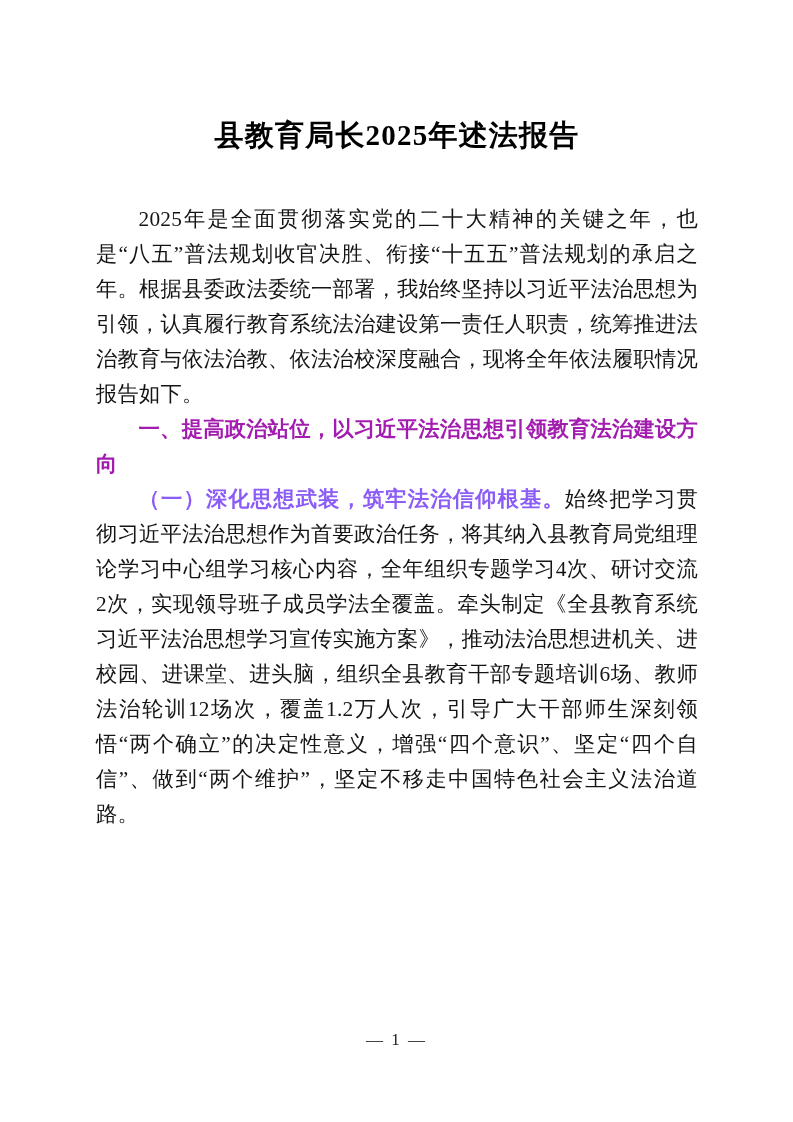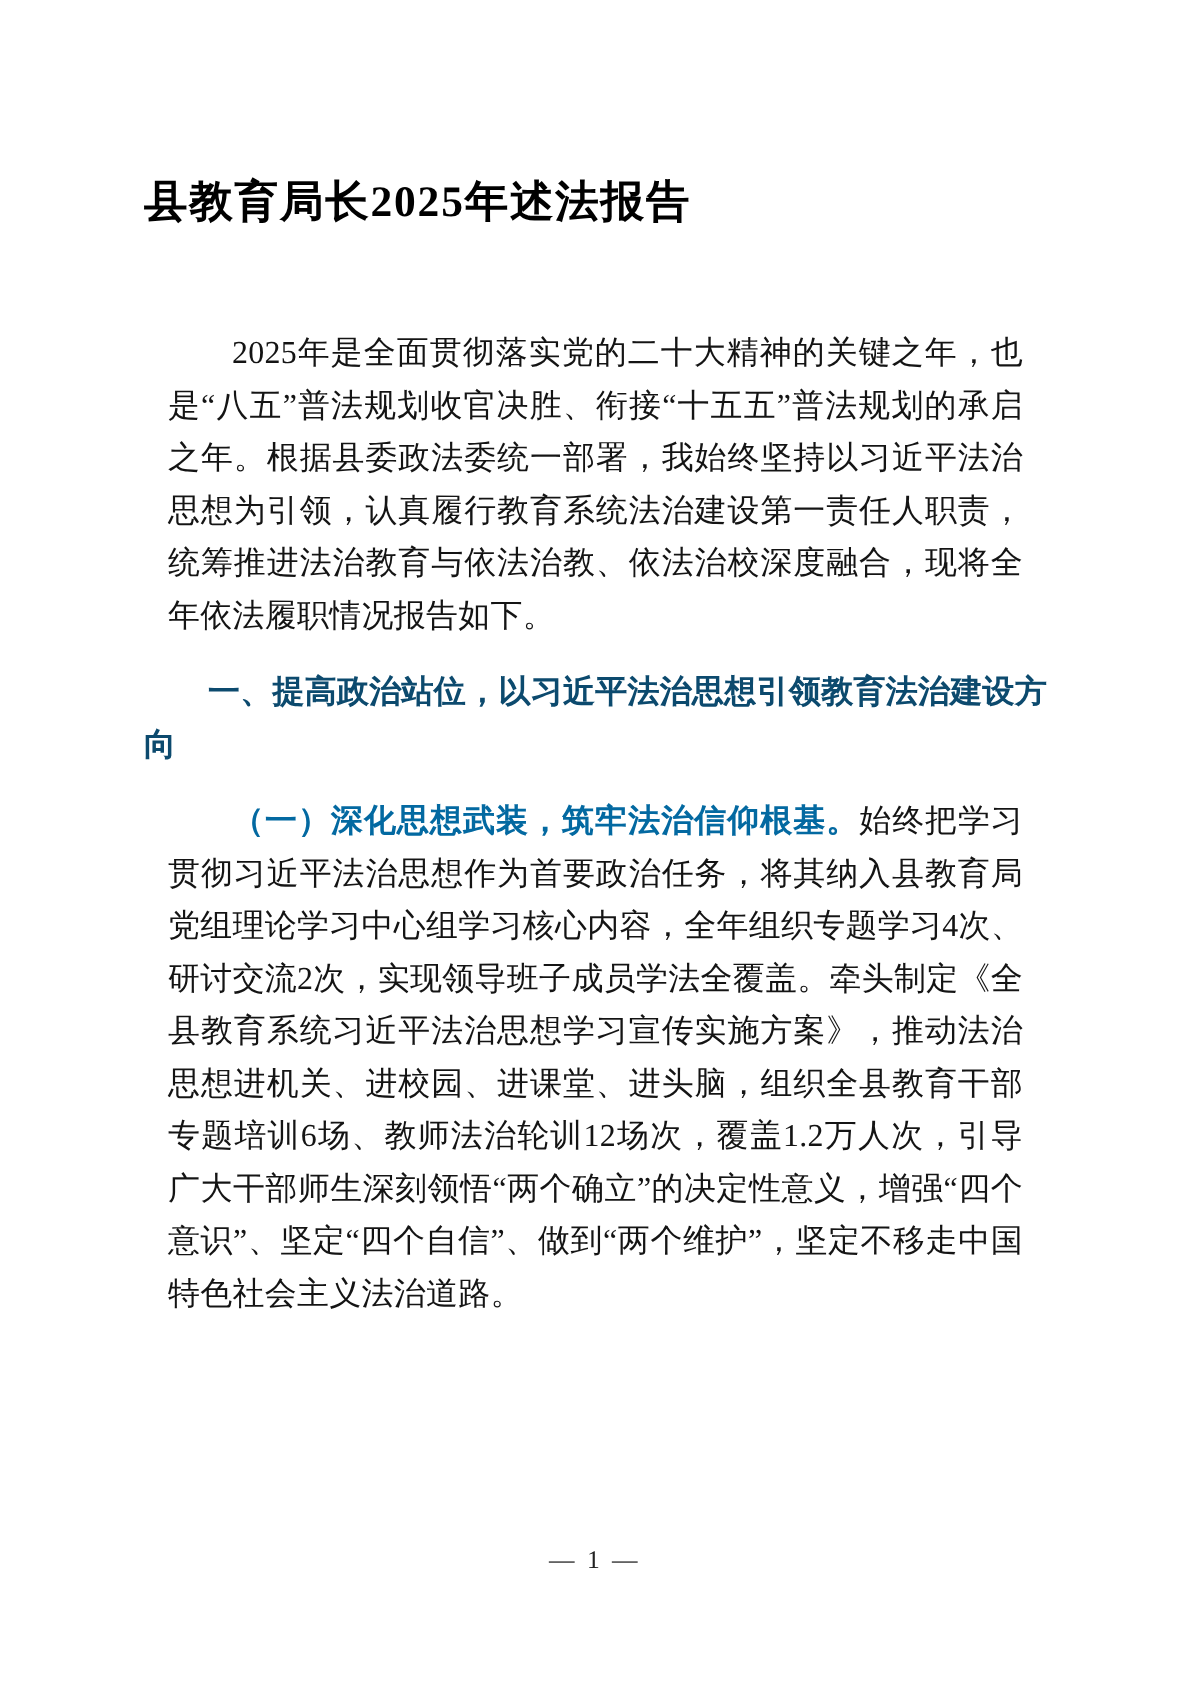--- a/index.html
+++ b/index.html
@@ -23,62 +23,62 @@
     top: 96px;
     width: 602px;
   }
 
   
   .doc-title {
     font-family: "Liberation Serif", "DejaVu Serif", serif;
     font-weight: bold;
     font-size: 29px;
     line-height: 46px;
-    text-align: left;
+    text-align: center;
     color: #000000;
     letter-spacing: 1.2px;
     margin: 0;
     padding-top: 16px;
   }
 
   
   .title-gap { height: 44px; }
 
   
   .para {
     font-family: "Liberation Serif", "DejaVu Serif", serif;
     font-size: 21.3px;
     line-height: 35px;
     color: #141414;
     text-align: justify;
     text-justify: inter-ideograph;
     text-indent: 2em;
-    margin: 16px;
+    margin: 0;
     letter-spacing: 0.2px;
   }
 
   
   .h1-sec {
     font-family: "Liberation Sans", "DejaVu Sans", sans-serif;
     font-weight: bold;
     font-size: 21.3px;
     line-height: 35px;
-    color: #0c4a6e;
+    color: #a21caf;
     text-align: justify;
     text-justify: inter-ideograph;
     text-indent: 2em;
     margin: 0;
     letter-spacing: 0.1px;
   }
 
   
   .h2-run {
     font-family: "Liberation Serif", "DejaVu Serif", serif;
     font-weight: bold;
-    color: #0369a1;
+    color: #8b5cf6;
     letter-spacing: 0.3px;
   }
 
   
   .page-footer {
     position: absolute;
     left: 0;
     right: 0;
     top: 1030px;
     text-align: center;

